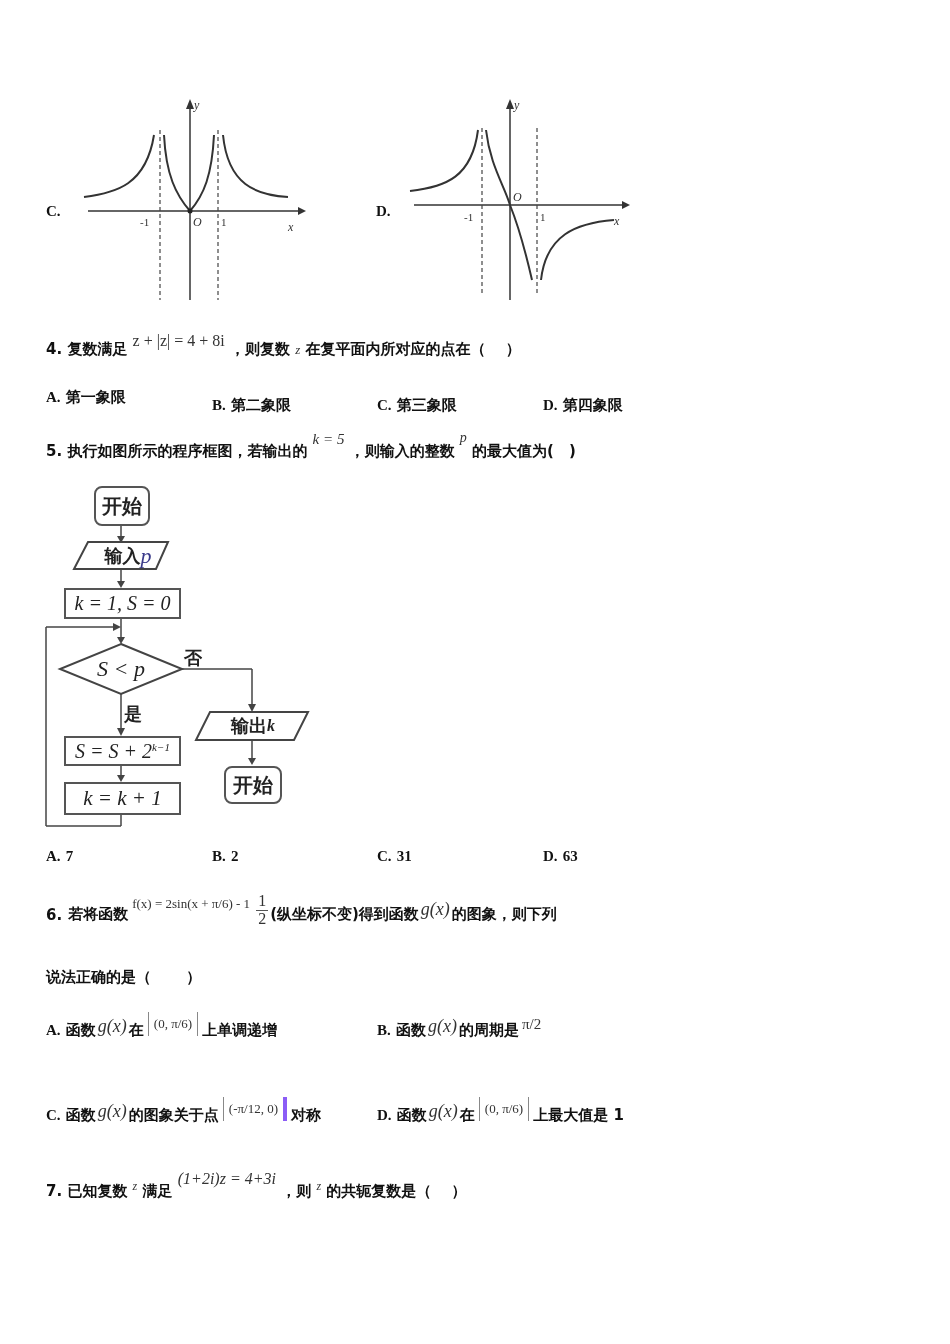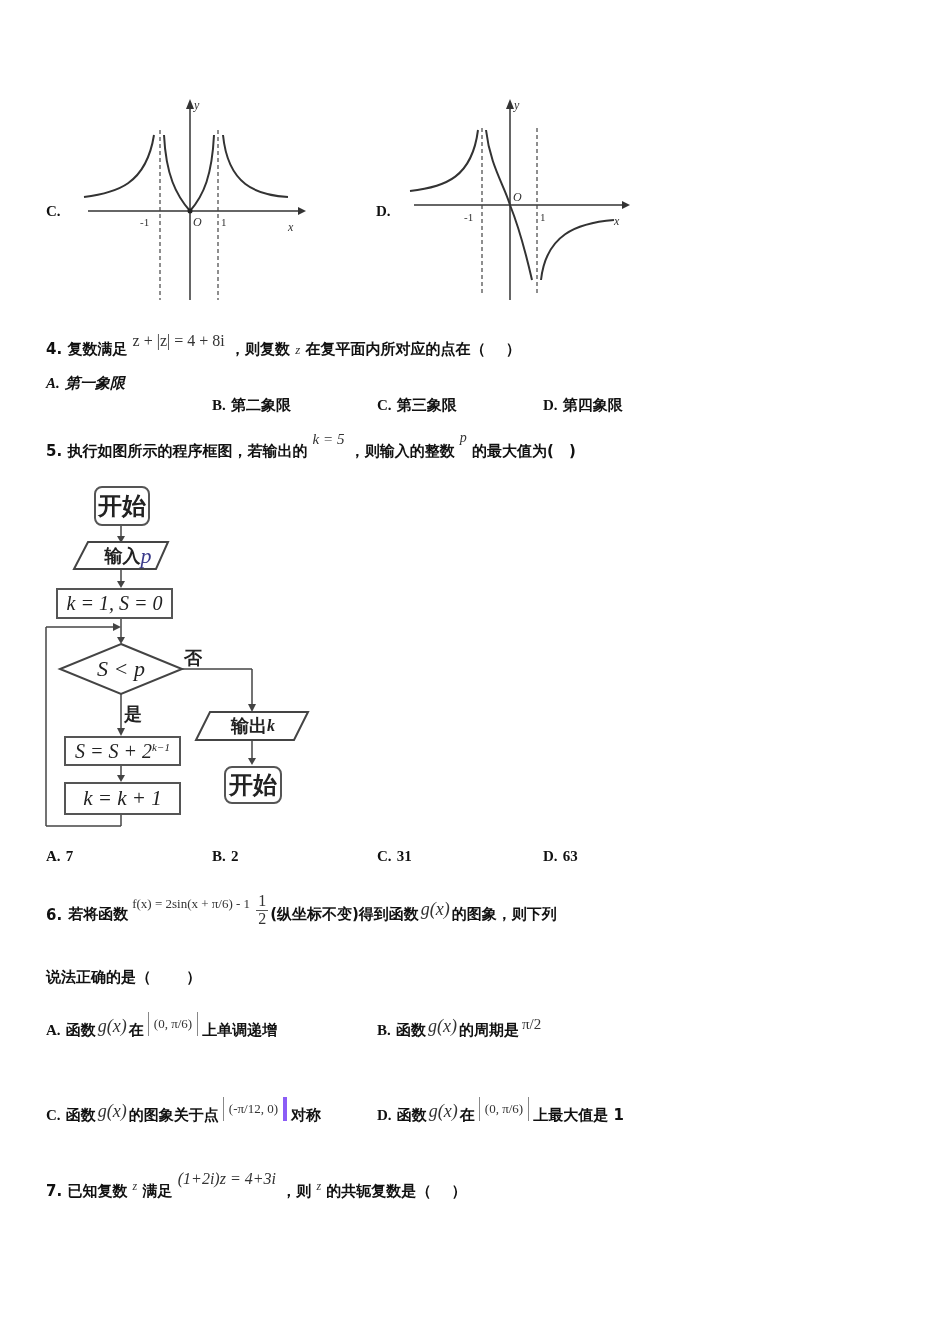--- a/index.html
+++ b/index.html
@@ -10,21 +10,21 @@
   .math { font-family: "Liberation Serif", "DejaVu Serif", serif; font-weight: normal; font-style: italic; color: #333; }
   .mathn { font-family: "Liberation Serif", "DejaVu Serif", serif; font-weight: normal; color: #333; }
   .opt { font-size: 15px; font-weight: bold; white-space: nowrap; }
   .optlabel { font-family: "Liberation Serif", "DejaVu Serif", serif; font-weight: bold; }
   .frac { display: inline-flex; flex-direction: column; align-items: center; vertical-align: middle;
           font-family: "Liberation Serif", serif; font-weight: normal; color: #333; line-height: 1.05; }
   .frac .num { border-bottom: 1px solid #555; padding: 0 2px; }
   .fc-box { position: absolute; border: 2px solid #555; background: #fff; display: flex; align-items: center; justify-content: center; font-size: 20px; }
   .fc-round { border-radius: 8px; }
   .fc-math { font-family: "Liberation Serif", serif; font-style: italic; font-size: 22px; color: #222; }
-  .fc-cn { font-family: "DejaVu Sans", sans-serif; font-weight: bold; font-size: 24px; color: #222; }
+  .fc-cn { font-family: "DejaVu Sans", sans-serif; font-weight: bold; font-size: 20px; color: #222; }
 </style>
 </head>
 <body>
 
 <div class="abs" style="left:46px;top:95px;width:260px;height:210px;">
   <span class="abs optlabel" style="left:0;top:108px;font-size:15px;">C.</span>
   <svg class="abs" style="left:30px;top:0;" width="230" height="210" viewBox="0 0 230 210">
 
     <line x1="12" y1="116" x2="222" y2="116" stroke="#333" stroke-width="1.5"></line>
     <polygon points="222,112 230,116 222,120" fill="#333"></polygon>
@@ -70,21 +70,21 @@
 
 <div class="abs q" style="left:46px;top:340px;">
   <span>4.</span>
   <span>复数满足</span>
   <span class="mathn" style="position:relative;top:-8px;font-size:16px;">z + |z| = 4 + 8i</span>
   <span>，则复数</span>
   <span class="math" style="font-size:13px;">z</span>
   <span>在复平面内所对应的点在（　 ）</span>
 </div>
 
-<div class="abs opt" style="left:46px;top:374px;font-style:italic;"><span class="optlabel">A.</span> <span>第一象限</span></div>
+<div class="abs opt" style="left:46px;top:388px;"><span class="optlabel">A.</span> <span>第一象限</span></div>
 <div class="abs opt" style="left:212px;top:396px;"><span class="optlabel">B.</span> <span>第二象限</span></div>
 <div class="abs opt" style="left:377px;top:396px;"><span class="optlabel">C.</span> <span>第三象限</span></div>
 <div class="abs opt" style="left:543px;top:396px;"><span class="optlabel">D.</span> <span>第四象限</span></div>
 
 <div class="abs q" style="left:46px;top:442px;">
   <span>5.</span>
   <span>执行如图所示的程序框图，若输出的</span>
   <span class="math" style="position:relative;top:-12px;font-size:15px;">k = 5</span>
   <span>，则输入的整数</span>
   <span class="math" style="position:relative;top:-14px;font-size:14px;">p</span>
@@ -129,21 +129,21 @@
     <polygon points="170,232 268,232 254,260 156,260" fill="#fff" stroke="#444" stroke-width="2"></polygon>
   </svg>
 
   <div class="fc-box fc-round" style="left:54px;top:6px;width:52px;height:36px;">
     <span class="fc-cn">开始</span>
   </div>
   <div class="abs" style="left:50px;top:62px;width:76px;height:27px;display:flex;align-items:center;justify-content:center;">
     <span class="fc-cn" style="font-size:18px;">输入</span>
       <span class="fc-math" style="color:#3a3a8a;">p</span>
   </div>
-  <div class="fc-box" style="left:16px;top:108px;width:113px;height:27px;">
+  <div class="fc-box" style="left:24px;top:108px;width:113px;height:27px;">
     <span class="fc-math" style="font-size:20px;">k = 1, S = 0</span>
   </div>
   <div class="abs" style="left:40px;top:176px;width:82px;height:26px;display:flex;align-items:center;justify-content:center;">
     <span class="fc-math">S &lt; p</span>
   </div>
   <span class="abs fc-cn" style="left:144px;top:166px;font-size:18px;">否</span>
   <span class="abs fc-cn" style="left:84px;top:222px;font-size:18px;">是</span>
   <div class="fc-box" style="left:24px;top:256px;width:113px;height:26px;">
     <span class="fc-math" style="font-size:20px;">S = S + 2</span>
       <sup class="fc-math" style="font-size:11px;position:relative;top:-4px;">k−1</sup>

